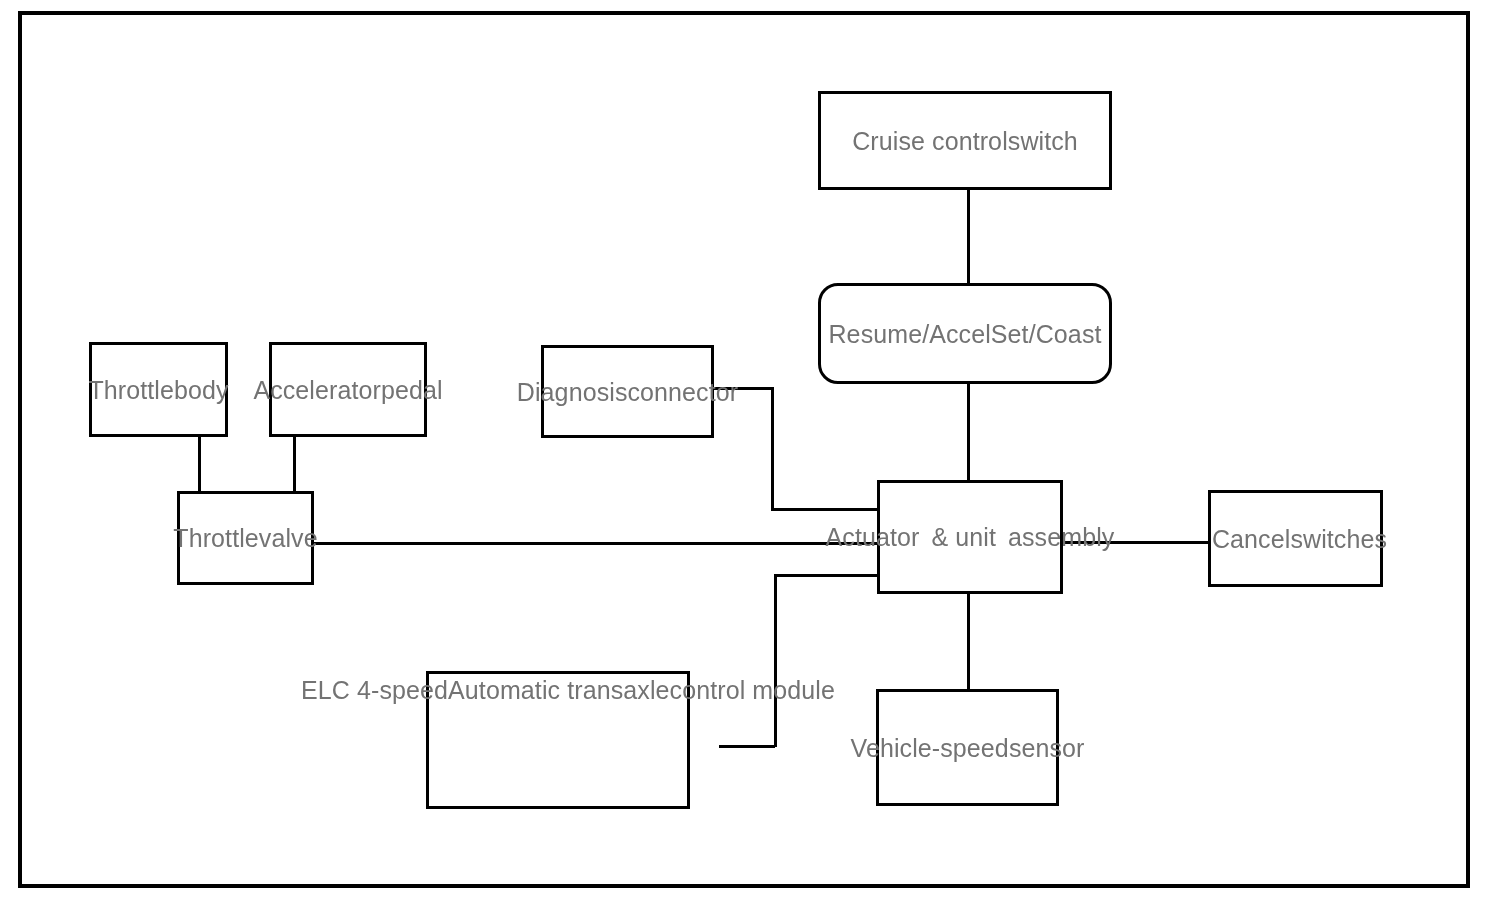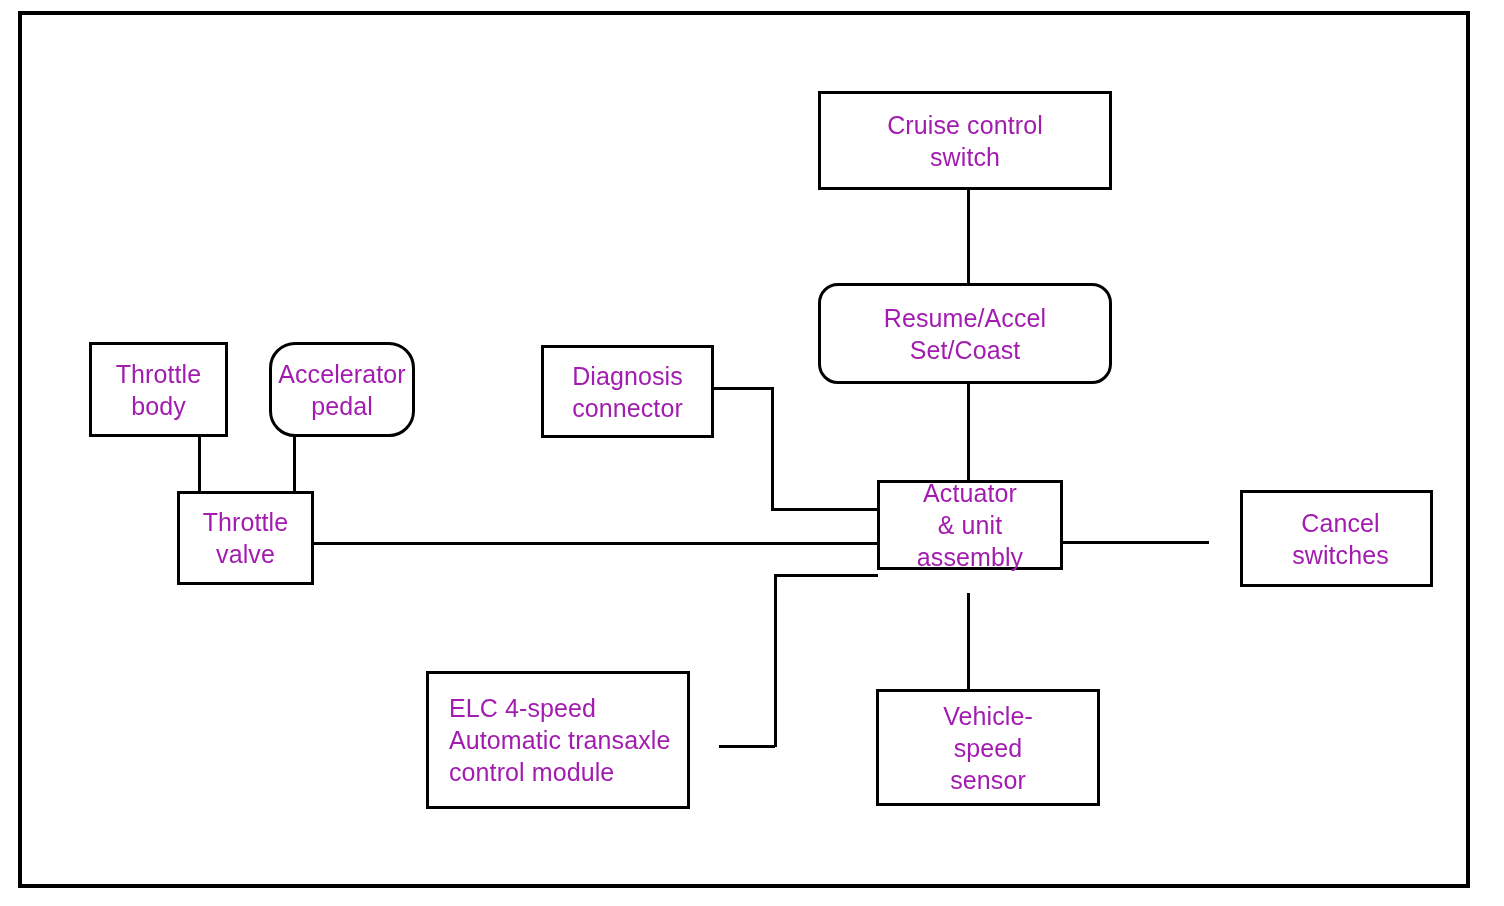--- a/index.html
+++ b/index.html
@@ -23,24 +23,24 @@
     height: 877px;
     border: 4px solid #000000;
     box-sizing: border-box;
   }
   .node {
     position: absolute;
     border: 3px solid #000000;
     box-sizing: border-box;
     background: #ffffff;
     display: flex;
-    flex-direction: column;
+    flex-direction: row;
     align-items: center;
     justify-content: center;
-    color: #a21caf;
+    color: #737373;
     font-size: 25px;
     line-height: 1.28;
     letter-spacing: 0.1px;
     z-index: 3;
   }
   .node.left-align {
     align-items: flex-start;
     padding-left: 20px;
   }
   .node .ln {
@@ -100,51 +100,51 @@
   <div class="node" style="left:818px; top:283px; width:294px; height:101px;border-radius:20px;">
     <span class="ln">Resume/Accel</span>
     <span class="ln">Set/Coast</span>
   </div>
 
   <div class="node" style="left:89px; top:342px; width:139px; height:95px;">
     <span class="ln">Throttle</span>
     <span class="ln">body</span>
   </div>
 
-  <div class="node" style="left:269px; top:342px; width:146px; height:95px;border-radius:26px;">
+  <div class="node" style="left:269px; top:342px; width:158px; height:95px;">
     <span class="ln">Accelerator</span>
     <span class="ln">pedal</span>
   </div>
 
   <div class="node" style="left:541px; top:345px; width:173px; height:93px;">
     <span class="ln">Diagnosis</span>
     <span class="ln">connector</span>
   </div>
 
   <div class="node" style="left:177px; top:491px; width:137px; height:94px;">
     <span class="ln">Throttle</span>
     <span class="ln">valve</span>
   </div>
 
-  <div class="node" style="left:877px; top:480px; width:186px; height:90px;">
+  <div class="node" style="left:877px; top:480px; width:186px; height:114px;gap:12px;">
     <span class="ln">Actuator</span>
     <span class="ln">&amp; unit</span>
     <span class="ln">assembly</span>
   </div>
 
-  <div class="node" style="left:1240px; top:490px; width:193px; height:97px;padding-left:8px;">
+  <div class="node" style="left:1208px; top:490px; width:175px; height:97px;padding-left:8px;">
     <span class="ln">Cancel</span>
     <span class="ln">switches</span>
   </div>
 
   <div class="node left-align" style="left:426px; top:671px; width:264px; height:138px;">
     <span class="ln">ELC 4-speed</span>
     <span class="ln">Automatic  transaxle</span>
     <span class="ln">control module</span>
   </div>
 
-  <div class="node" style="left:876px; top:689px; width:224px; height:117px;">
+  <div class="node" style="left:876px; top:689px; width:183px; height:117px;">
     <span class="ln">Vehicle-</span>
     <span class="ln">speed</span>
     <span class="ln">sensor</span>
   </div>
 
 </div>
 
 </body></html>

